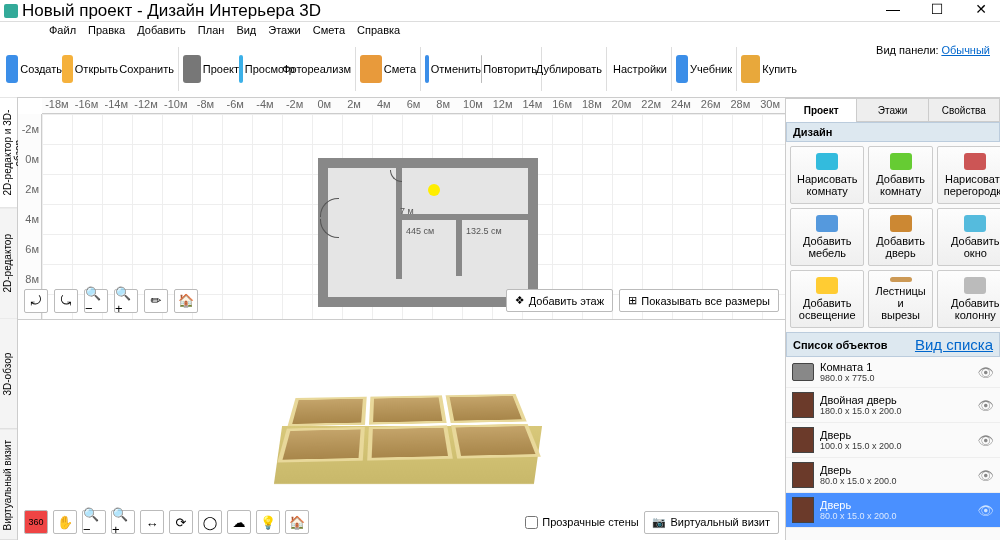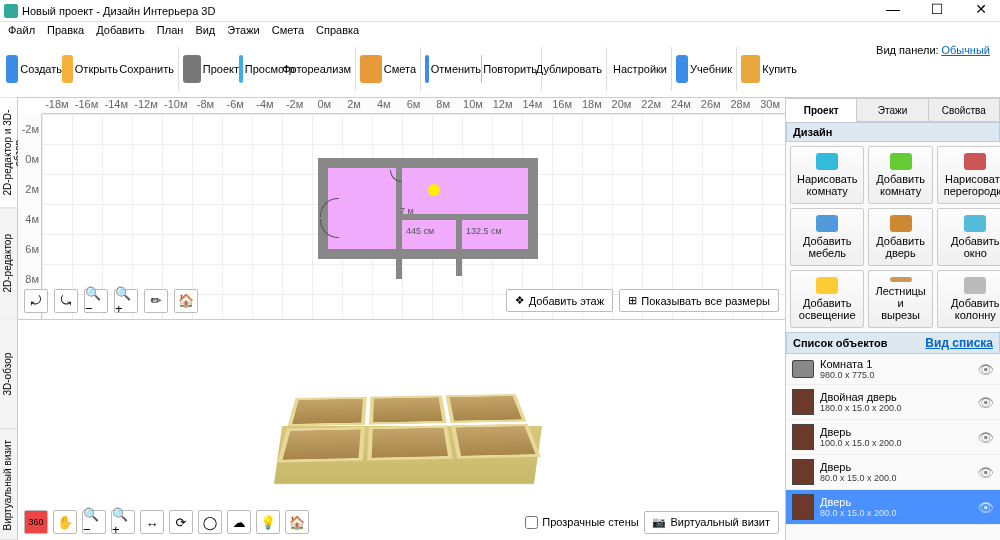--- a/index.html
+++ b/index.html
@@ -1,43 +1,43 @@
 <!DOCTYPE html>
 <html><head>
 <meta charset="utf-8">
 <style>
 * { box-sizing: border-box; margin: 0; padding: 0; font-family: Tahoma, Arial, sans-serif; font-size: 11px; }
 body { background: #fff; width: 1000px; height: 540px; overflow: hidden; display: flex; flex-direction: column; }
 .titlebar { height: 22px; display: flex; align-items: center; padding: 0 4px; border-bottom: 1px solid #ddd; }
 .titlebar .icon { width: 14px; height: 14px; background: #3a9; border-radius: 2px; margin-right: 4px; }
-.titlebar .title { flex: 1; font-size: 11px; }
+.titlebar .title { flex: 1; font-size: 17px; }
 .winbtns { display: flex; gap: 14px; }
 .winbtn { width: 30px; height: 20px; text-align: center; cursor: default; font-size: 14px; }
-.menubar { height: 18px; display: flex; gap: 12px; padding: 2px 8px; font-size: 11px; }
+.menubar { height: 18px; display: flex; gap: 12px; padding: 2px 8px; font-size: 11px; margin-left: 41px; }
 .menubar span { cursor: default; }
 .toolbar { height: 58px; display: flex; align-items: center; padding: 2px 6px; border-bottom: 1px solid #ccc; position: relative; }
 .tbtn { display: flex; flex-direction: row; align-items: center; justify-content: flex-end; width: 56px; height: 52px; gap: 2px; font-size: 10px; cursor: default; }
 .tbtn .ticon { width: 28px; height: 28px; }
 .sep { width: 1px; height: 44px; background: #ddd; margin: 0 4px; }
 .viewpanel { position: absolute; right: 10px; top: 4px; font-size: 10px; }
 .viewpanel a { color: #06c; text-decoration: underline; }
 .workarea { flex: 1; display: flex; }
 .vtabs { width: 18px; display: flex; flex-direction: column; border-right: 1px solid #ccc; }
 .vtab { flex: 1; writing-mode: vertical-rl; transform: rotate(180deg); text-align: center; font-size: 10px; border-top: 1px solid #ccc; padding: 4px 2px; background: #f4f4f4; cursor: default; }
 .vtab.active { background: #fff; }
 .mainviews { flex: 1; display: flex; flex-direction: column; }
 .plan { flex: 1; position: relative; background: #fff; overflow: hidden; border-bottom: 1px solid #ccc; }
 .grid { position: absolute; inset: 16px 0 0 24px;
   background-image: linear-gradient(#eee 1px, transparent 1px), linear-gradient(90deg, #eee 1px, transparent 1px);
   background-size: 30px 30px; }
 .ruler-h { position: absolute; top: 0; left: 24px; right: 0; height: 16px; background: #fcfcfc; border-bottom: 1px solid #ccc; display: flex; font-size: 9px; color: #666; }
 .ruler-h span { width: 30px; text-align: center; }
 .ruler-v { position: absolute; top: 16px; left: 0; width: 24px; bottom: 0; background: #fcfcfc; border-right: 1px solid #ccc; display: flex; flex-direction: column; font-size: 9px; color: #666; }
 .ruler-v span { height: 30px; line-height: 30px; text-align: right; padding-right: 2px; }
-.floorplan { position: absolute; top: 60px; left: 300px; width: 220px; height: 101px; border: 10px solid #888; background: #f0abfc; }
+.floorplan { position: absolute; top: 60px; left: 300px; width: 220px; height: 149px; border: 10px solid #888; background: #e5e5e5; }
 .floorplan .wall-v1 { position: absolute; left: 68px; top: -4px; width: 6px; height: 115px; background: #888; }
 .floorplan .wall-v2 { position: absolute; left: 128px; top: 46px; width: 6px; height: 62px; background: #888; }
 .floorplan .wall-h1 { position: absolute; left: 68px; top: 46px; width: 132px; height: 6px; background: #888; }
 .floorplan .dbl-door { position: absolute; left: -8px; top: 30px; width: 10px; height: 40px; }
 .floorplan .dbl-door::before, .floorplan .dbl-door::after { content: ""; position: absolute; width: 18px; height: 18px; border: 1px solid #555; border-right: none; border-bottom: none; }
 .floorplan .dbl-door::before { top: 0; border-radius: 18px 0 0 0; }
 .floorplan .dbl-door::after { bottom: 0; transform: scaleY(-1); border-radius: 18px 0 0 0; }
 .floorplan .d2 { position: absolute; left: 62px; top: 2px; width: 12px; height: 12px; border: 1px solid #555; border-radius: 0 0 0 12px; border-top: none; border-right: none; }
 .floorplan .marker { position: absolute; left: 100px; top: 16px; width: 12px; height: 12px; background: #fe0; border-radius: 50%; }
 .floorplan .dim { position: absolute; font-size: 9px; color: #555; white-space: nowrap; }
@@ -62,21 +62,21 @@
 .dbtn { height: 58px; border: 1px solid #ccc; background: linear-gradient(#fdfdfd,#efefef); border-radius: 2px; display: flex; flex-direction: column; align-items: center; justify-content: center; font-size: 9px; text-align: center; gap: 3px; cursor: default; padding: 6px; }
 .dbtn .dicon { width: 22px; height: 22px; }
 .objlist { flex: 1; overflow: auto; }
 .obj { display: flex; align-items: center; padding: 4px 6px; gap: 6px; border-bottom: 1px solid #eee; font-size: 10px; cursor: default; }
 .obj .oicon { width: 22px; height: 26px; background: #6b3a2a; border: 1px solid #444; }
 .obj .oicon.room { background: #888; border-radius: 2px; height: 18px; width: 22px; }
 .obj .otext { flex: 1; }
 .obj .eye { color: #888; font-size: 13px; }
 .obj.sel { background: #4a90ff; color: #fff; }
 .obj.sel .eye { color: #cfe4ff; }
-.listlink { color: #06c; text-decoration: underline; font-size: 12px; font-weight: bold; }
+.listlink { color: #06c; text-decoration: underline; font-size: 15px; font-weight: normal; }
 </style>
 </head>
 <body>
 
 <div class="titlebar">
   <div class="icon"></div>
   <div class="title">Новый проект - Дизайн Интерьера 3D</div>
   <div class="winbtns">
     <div class="winbtn">—</div>
     <div class="winbtn">☐</div>

